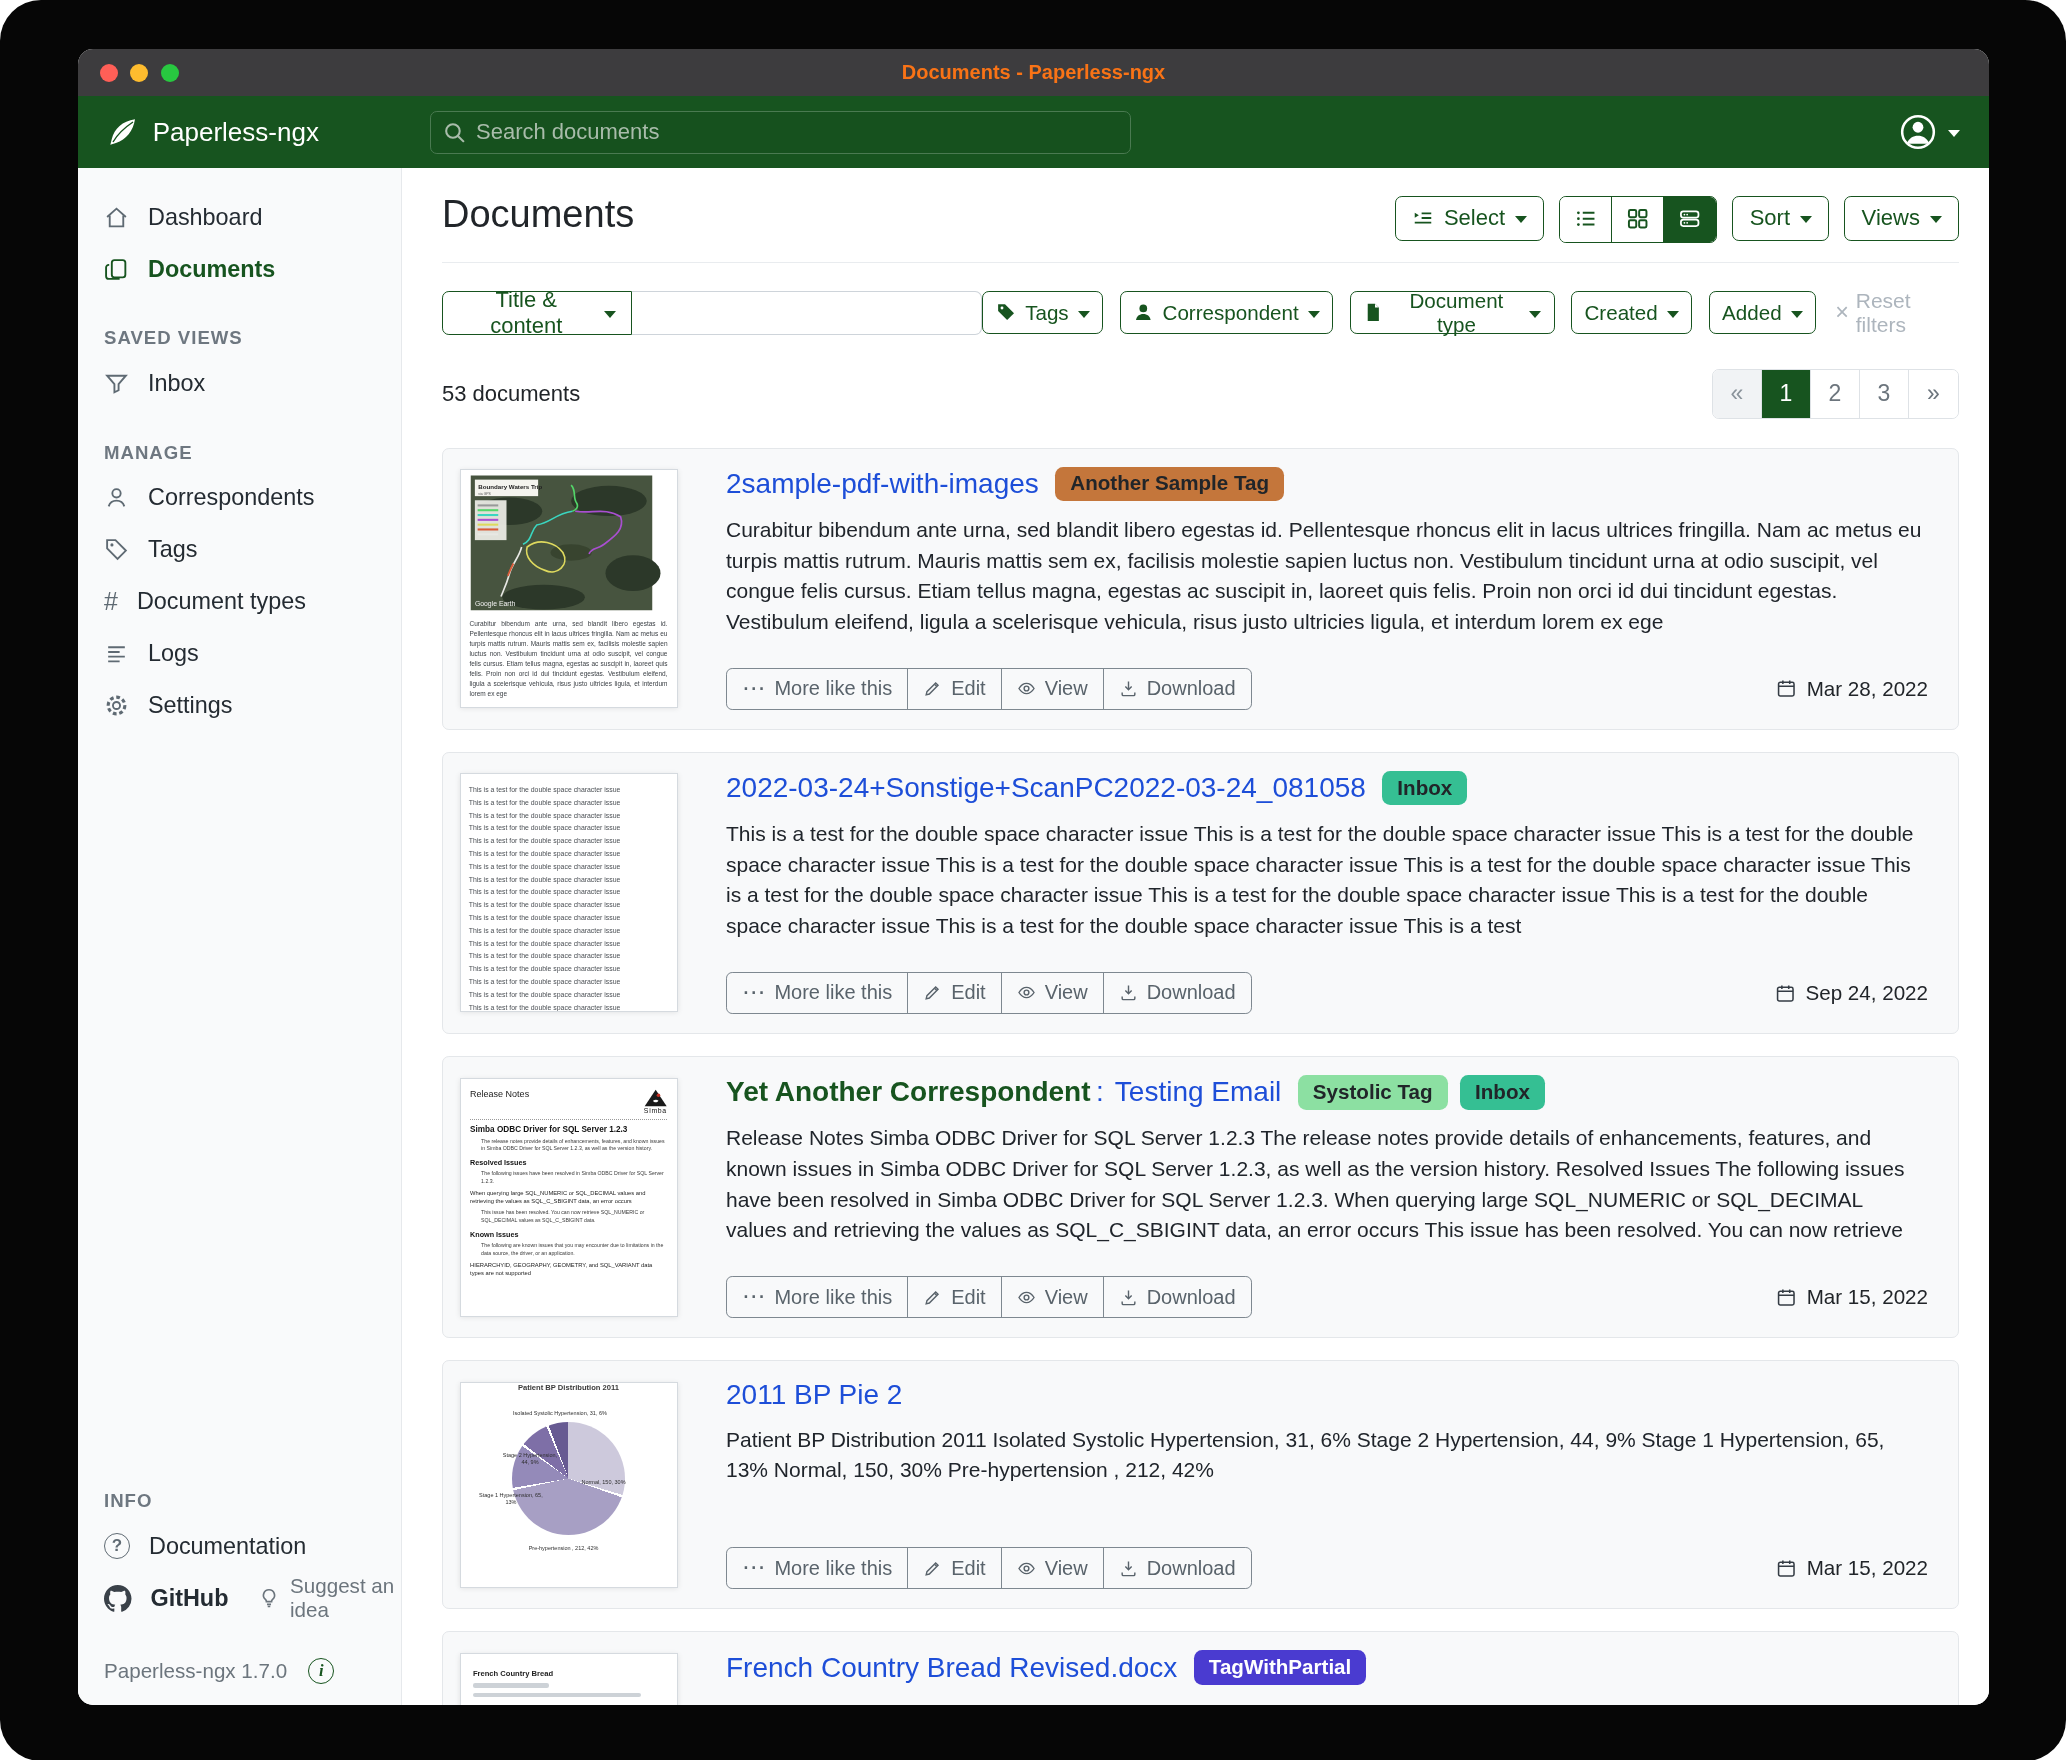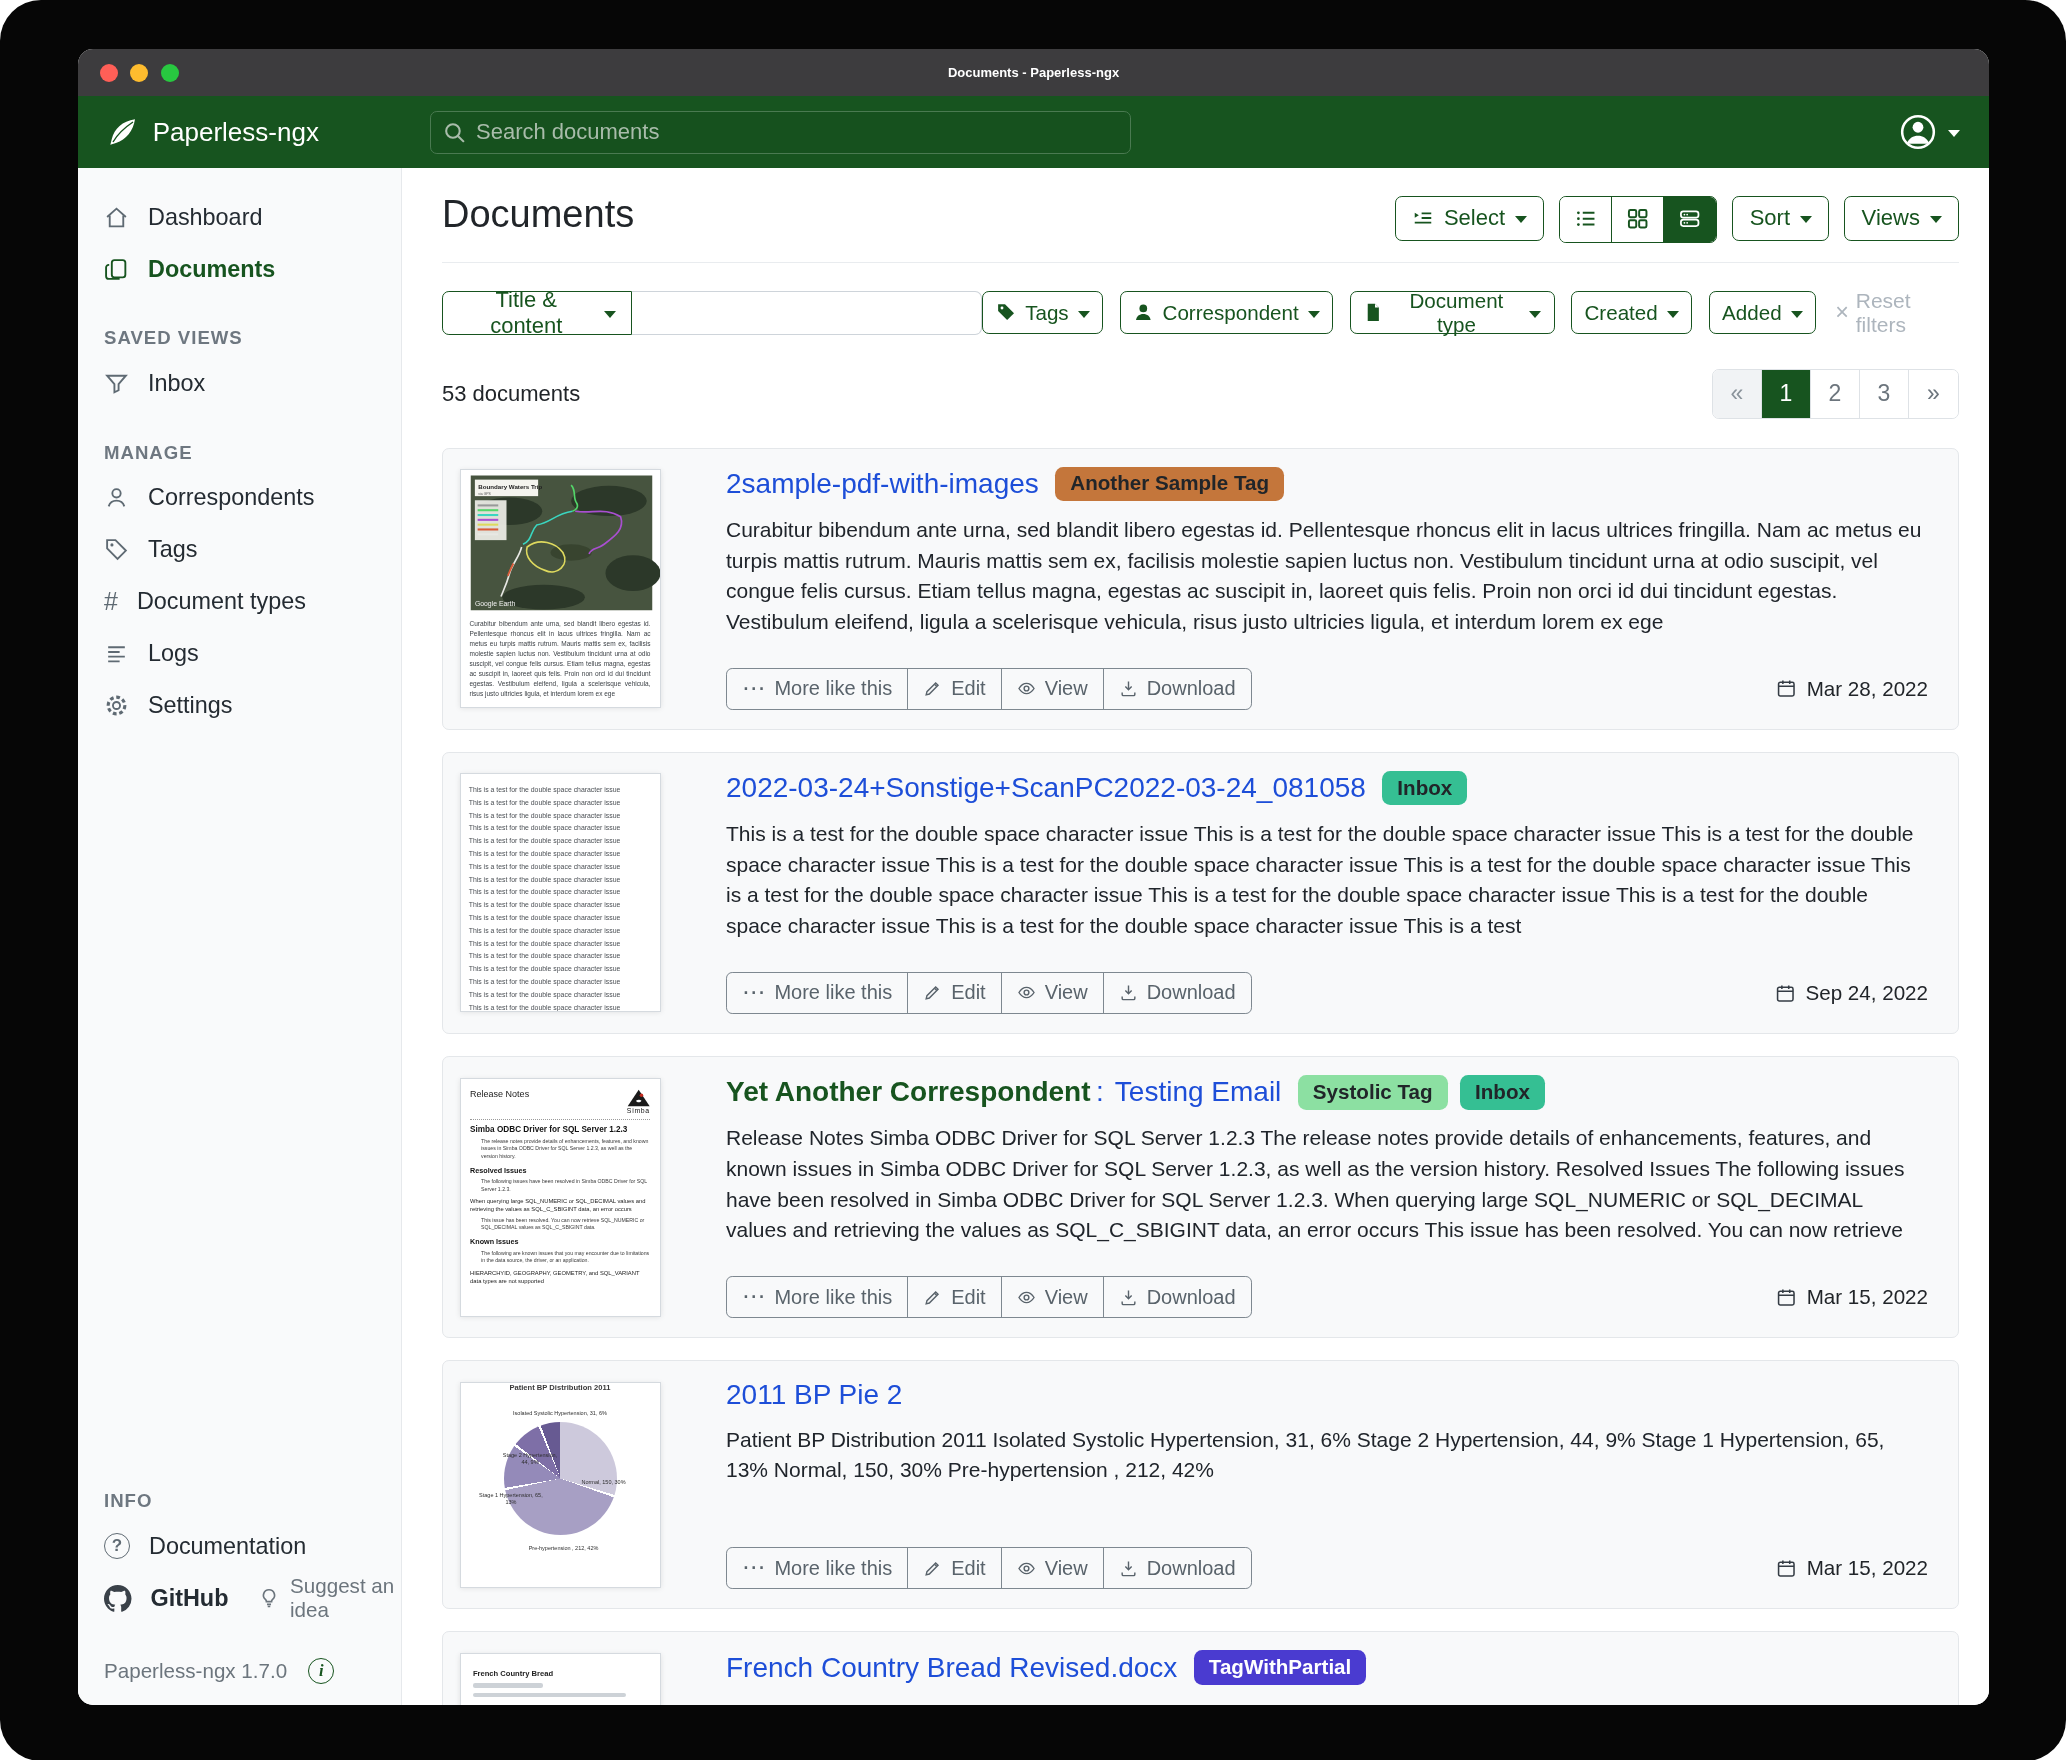--- a/index.html
+++ b/index.html
@@ -5,21 +5,21 @@
   * { box-sizing: border-box; margin: 0; padding: 0; }
   html,body { width:2066px; height:1761px; background:#ffffff; font-family:"Liberation Sans","DejaVu Sans",sans-serif; }
   .frame { position:relative; width:2066px; height:1761px; background:#060606; border-radius:41px; overflow:hidden; }
   .window { position:absolute; left:78px; top:49px; width:1911px; height:1656px; border-radius:15px; overflow:hidden; background:#fff; display:flex; flex-direction:column; }
 
   
   .titlebar { height:47px; background:#3d3c3e; flex:none; display:flex; align-items:center; justify-content:center; position:relative; }
   .lights { position:absolute; left:22px; top:0; height:100%; display:flex; align-items:center; gap:12.4px; }
   .light { width:18px; height:18px; border-radius:50%; }
   .light.red{ background:#ff5f57; } .light.yellow{ background:#febc2e; } .light.green{ background:#28c840; }
-  .titlebar-title { color:#ffffff; font-size:13px; font-weight:700; }
+  .titlebar-title { color:#f97316; font-size:20px; font-weight:700; }
 
   
   .navbar { height:72px; background:#17541f; flex:none; display:flex; align-items:center; padding:0 29px; }
   .brand { display:flex; align-items:center; gap:13.7px; width:323px; flex:none; color:#fff; font-size:26px; }
   .search-wrap { position:relative; width:701px; }
   .search-input { width:100%; height:43px; background:#16511e; border:1.4px solid #4a7a51; border-radius:6.9px; color:#e8efe9; font-size:22px; padding:0 13.7px 0 45px; outline:none; font-family:inherit; }
   .search-input::placeholder { color:#a9bcab; }
   .search-icon { position:absolute; left:12.4px; top:9px; color:#a9bcab; }
   .nav-user { margin-left:auto; display:flex; align-items:center; gap:11px; color:#fff; }
 
@@ -65,21 +65,21 @@
   .pager { display:flex; border:1.4px solid #dee2e6; border-radius:6.9px; overflow:hidden; }
   .pg { min-width:49px; height:48px; display:grid; place-items:center; font-size:23px; color:#6c757d; background:#fff; border-right:1.4px solid #dee2e6; cursor:pointer; padding:0 6.9px; }
   .pg:last-child { border-right:none; }
   .pg.disabled { background:#f1f3f5; color:#8a939b; }
   .pg.active { background:#17541f; color:#fff; }
 
   
   .doc-list { margin-top:6.9px; }
   .doc-card { display:flex; background:#f8f9fa; border:1.4px solid #e4e7ea; border-radius:6.9px; margin-top:22px; }
   .thumb-col { flex:none; width:253px; padding:20.6px 0 20.6px 16.5px; }
-  .thumb { width:201px; height:239px; background:#fff; border:0.7px solid #d5dadf; box-shadow:0 1.4px 5.5px rgba(0,0,0,.10); position:relative; overflow:hidden; }
+  .thumb { width:218px; height:239px; background:#fff; border:0.7px solid #d5dadf; box-shadow:0 1.4px 5.5px rgba(0,0,0,.10); position:relative; overflow:hidden; }
   .thumb.short { height:206px; }
   .doc-body { flex:1; min-width:0; display:flex; flex-direction:column; padding:18px 30px 19px 30px; }
   .doc-title-row { display:flex; align-items:center; gap:16.5px; flex-wrap:wrap; }
   .doc-title { font-size:28px; font-weight:400; color:#1d4ed8; }
   .doc-corr { font-size:28px; font-weight:700; color:#17541f; cursor:pointer; }
   .tag { border-radius:8.2px; padding:4.8px 15px 6.2px; font-size:20.6px; font-weight:700; line-height:1.15; cursor:pointer; }
   .doc-preview { margin-top:13.7px; font-size:21px; line-height:1.46; color:#20252b; max-height:131px; overflow:hidden; }
   .doc-foot { margin-top:auto; display:flex; justify-content:space-between; align-items:center; padding-top:18px; }
   .act-group { display:flex; border:1.4px solid #7e8890; border-radius:6.2px; overflow:hidden; }
   .act { display:flex; align-items:center; gap:9px; height:40px; padding:0 15px; color:#59636b; font-size:20px; background:transparent; border-right:1.4px solid #7e8890; cursor:pointer; }

